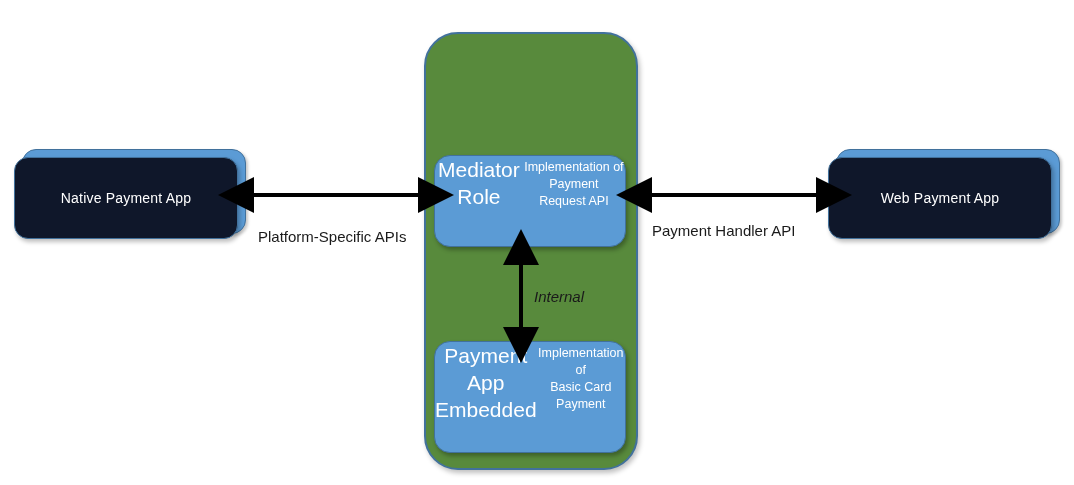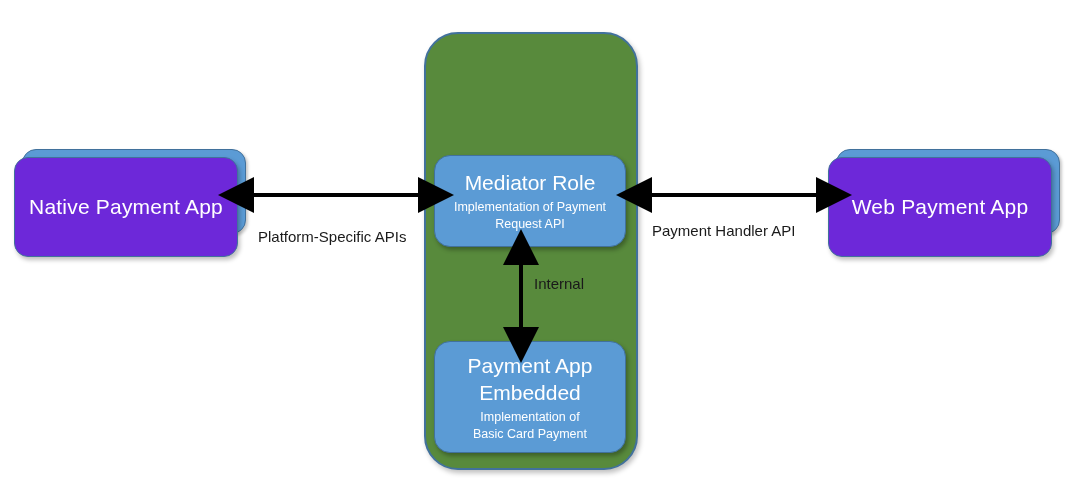--- a/index.html
+++ b/index.html
@@ -23,22 +23,22 @@
     height: 485px;
   }
 
   
   .node {
     position: absolute;
     box-sizing: border-box;
     color: #ffffff;
     text-align: center;
     display: flex;
-    flex-direction: column;
-    align-items: center;
+    flex-direction: row;
+    align-items: flex-start;
     justify-content: center;
   }
 
   .blue-fill {
     background: #5b9bd5;
     border: 1.5px solid #41719c;
   }
 
   
   .stack {
@@ -54,31 +54,31 @@
     border: 1.5px solid #41719c;
     border-radius: 14px;
     box-sizing: border-box;
     box-shadow: 2px 2px 3px rgba(0,0,0,0.22);
   }
   .stack .sheet-front {
     position: absolute;
     left: 0px;
     top: 8px;
     width: 224px;
-    height: 100px;
-    background: #6d28d9;
+    height: 82px;
+    background: #0f172a;
     border: 1.5px solid #41719c;
     border-radius: 14px;
     box-sizing: border-box;
     box-shadow: 2px 3px 4px rgba(0,0,0,0.25);
     display: flex;
     align-items: center;
     justify-content: center;
     color: #ffffff;
-    font-size: 21px;
+    font-size: 14px;
     letter-spacing: 0.2px;
   }
 
   
   #user-agent {
     left: 424px;
     top: 32px;
     width: 214px;
     height: 438px;
     background: #588a3c;
@@ -210,15 +210,15 @@
     <defs>
       <marker id="ah-up" markerWidth="9" markerHeight="9" refX="8" refY="4.5" orient="auto" markerUnits="strokeWidth">
         <path d="M9,0 L9,9 L0,4.5 z" fill="#000000"></path>
       </marker>
       <marker id="ah-down" markerWidth="9" markerHeight="9" refX="1" refY="4.5" orient="auto" markerUnits="strokeWidth">
         <path d="M0,0 L0,9 L9,4.5 z" fill="#000000"></path>
       </marker>
     </defs>
     <line x1="15" y1="11" x2="15" y2="81" stroke="#000000" stroke-width="4" marker-start="url(#ah-up)" marker-end="url(#ah-down)"></line>
   </svg>
-  <div class="arrow-label" style="left:534px; top:275px;">Internal</div>
+  <div class="arrow-label" style="left:534px; top:288px;font-style:italic;">Internal</div>
 
 </div>
 
 </body></html>

